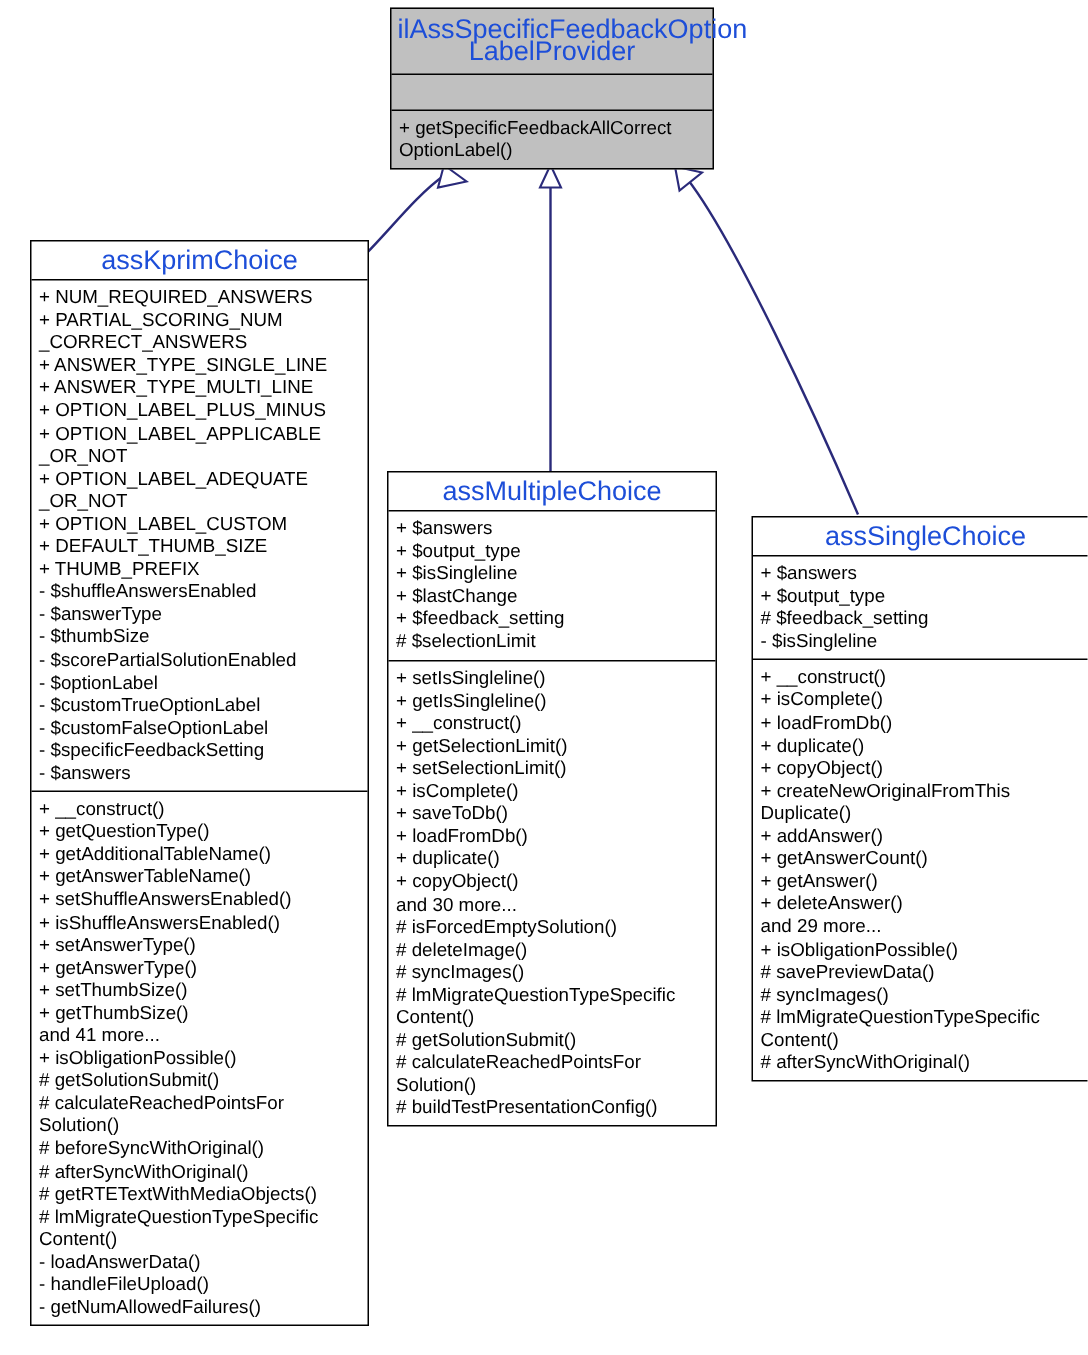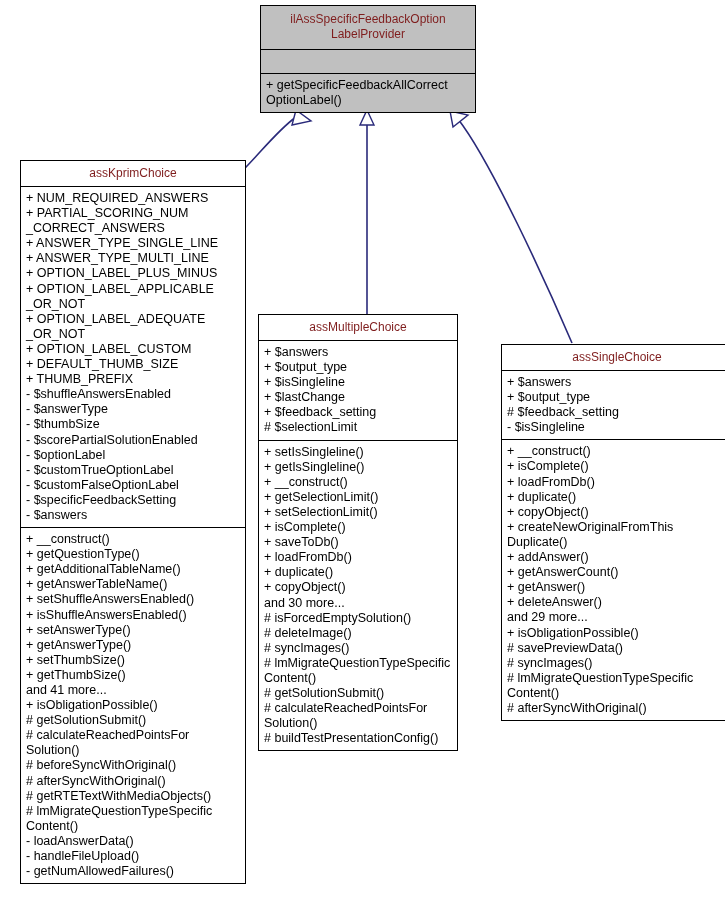--- a/index.html
+++ b/index.html
@@ -25,23 +25,23 @@
     box-sizing: border-box;
     border: 1px solid #000000;
     background: #ffffff;
     z-index: 2;
   }
   .uml-box.iface {
     background: #c0c0c0;
   }
   .uml-title {
     text-align: center;
-    font-size: 12px;
+    font-size: 18px;
     line-height: 15px;
-    color: #7f1d1d;
+    color: #1d4ed8;
     padding: 5px 4px 5px 4px;
     box-sizing: border-box;
   }
   .uml-box.iface .uml-title {
     padding: 6px 4px 7px 4px;
   }
   .uml-sep {
     border-top: 1px solid #000000;
     height: 0;
     font-size: 0;
@@ -151,21 +151,21 @@
       <div class="uml-item"># beforeSyncWithOriginal()</div>
       <div class="uml-item"># afterSyncWithOriginal()</div>
       <div class="uml-item"># getRTETextWithMediaObjects()</div>
       <div class="uml-item"># lmMigrateQuestionTypeSpecific Content()</div>
       <div class="uml-item">- loadAnswerData()</div>
       <div class="uml-item">- handleFileUpload()</div>
       <div class="uml-item">- getNumAllowedFailures()</div>
     </div>
   </div>
 
-  <div class="uml-box" style="left:258px; top:314px; width:200px;">
+  <div class="uml-box" style="left:258px; top:314px; width:220px;">
     <div class="uml-title">assMultipleChoice</div>
     <div class="uml-sep"></div>
     <div class="uml-compartment">
       <div class="uml-item">+ $answers</div>
       <div class="uml-item">+ $output_type</div>
       <div class="uml-item">+ $isSingleline</div>
       <div class="uml-item">+ $lastChange</div>
       <div class="uml-item">+ $feedback_setting</div>
       <div class="uml-item"># $selectionLimit</div>
     </div>

